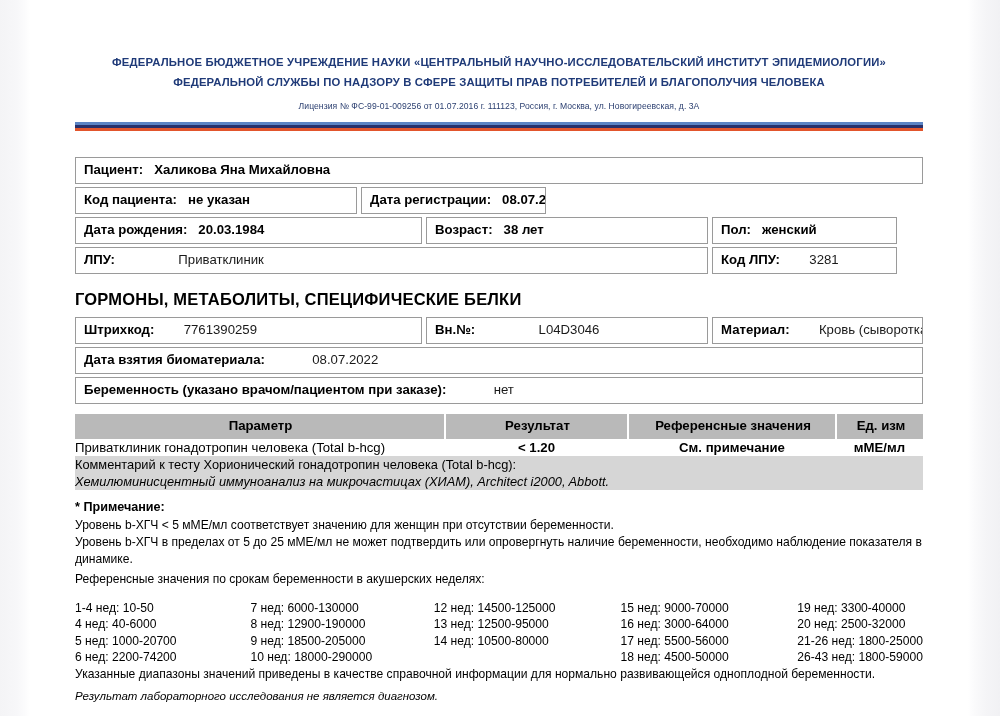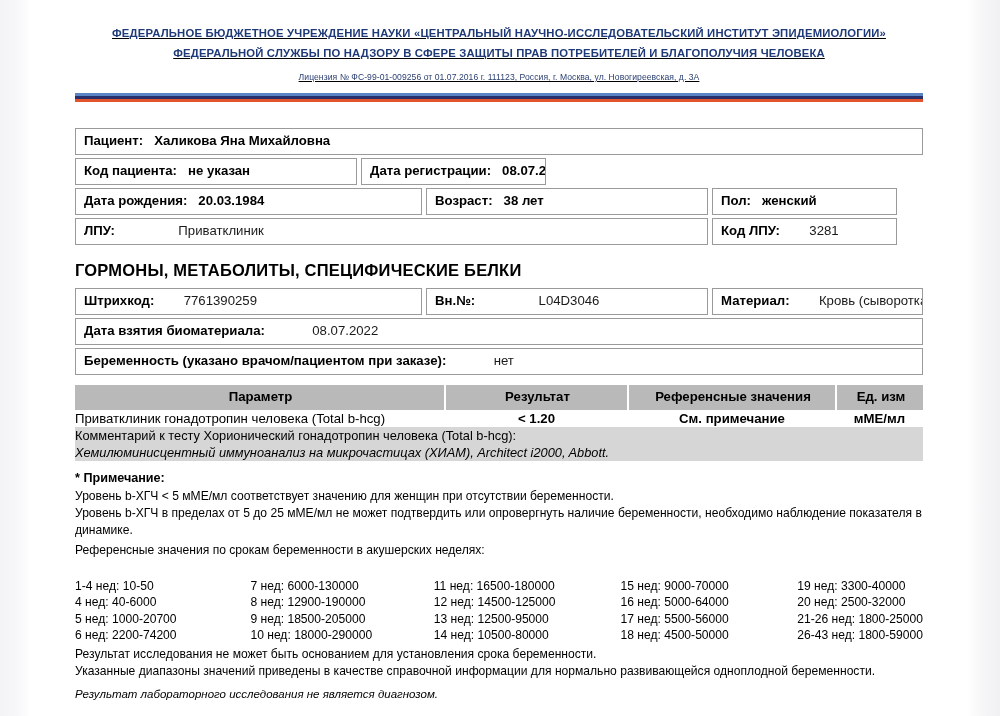--- a/index.html
+++ b/index.html
@@ -43,23 +43,22 @@
     position: absolute;
     left: 30px;
     top: 0;
     width: 938px;
     height: 716px;
     background: #ffffff;
   }
 
   
   .doc-header {
-    padding-top: 23px;
+    padding-top: 52px;
     text-align: center;
-    text-decoration: underline;
   }
   .org-line {
     color: #1f3a78;
     font-weight: bold;
     font-size: 11.3px;
     letter-spacing: .18px;
     line-height: 20px;
     white-space: nowrap;
   }
   .org-line.second {
@@ -198,21 +197,21 @@
     font-size: 12.1px;
     line-height: 16.5px;
   }
   .note-head {
     font-weight: bold;
     font-size: 12.6px;
     margin-bottom: 1px;
   }
   .note-line { margin-bottom: 1px; }
   .note-line.wrap { line-height: 16.5px; }
-  .ref-intro { margin-top: 4px; margin-bottom: 19px; }
+  .ref-intro { margin-top: 4px; margin-bottom: 12px; }
 
   .ref-grid {
     display: flex;
     margin-top: 4px;
     gap: 44px;
   }
   .ref-col { }
   .ref-col.c1 { width: 198px; }
   .ref-col.c2 { width: 210px; }
   .ref-col.c3 { width: 215px; }
@@ -397,43 +396,41 @@
         </div>
 
         <div class="ref-col c2">
           <div class="ref-item">7 нед: 6000-130000</div>
           <div class="ref-item">8 нед: 12900-190000</div>
           <div class="ref-item">9 нед: 18500-205000</div>
           <div class="ref-item">10 нед: 18000-290000</div>
         </div>
 
         <div class="ref-col c3">
-          <div class="ref-item">11 нед: 16500-180000</div>
           <div class="ref-item">12 нед: 14500-125000</div>
           <div class="ref-item">13 нед: 12500-95000</div>
           <div class="ref-item">14 нед: 10500-80000</div>
         </div>
 
         <div class="ref-col c4">
           <div class="ref-item">15 нед: 9000-70000</div>
-          <div class="ref-item">16 нед: 5000-64000</div>
+          <div class="ref-item">16 нед: 3000-64000</div>
           <div class="ref-item">17 нед: 5500-56000</div>
           <div class="ref-item">18 нед: 4500-50000</div>
         </div>
 
         <div class="ref-col c5">
           <div class="ref-item">19 нед: 3300-40000</div>
           <div class="ref-item">20 нед: 2500-32000</div>
           <div class="ref-item">21-26 нед: 1800-25000</div>
           <div class="ref-item">26-43 нед: 1800-59000</div>
         </div>
 
       </div>
 
-      <div class="note-line after-grid">Результат исследования не может быть основанием для установления срока беременности.</div>
       <div class="note-line">Указанные диапазоны значений приведены в качестве справочной информации для нормально развивающейся одноплодной беременности.</div>
 
       <div class="foot-spacer"></div>
 
       <div class="foot-italic">Результат лабораторного исследования не является диагнозом.</div>
 
     </div>
 
   </div>
 </div>

